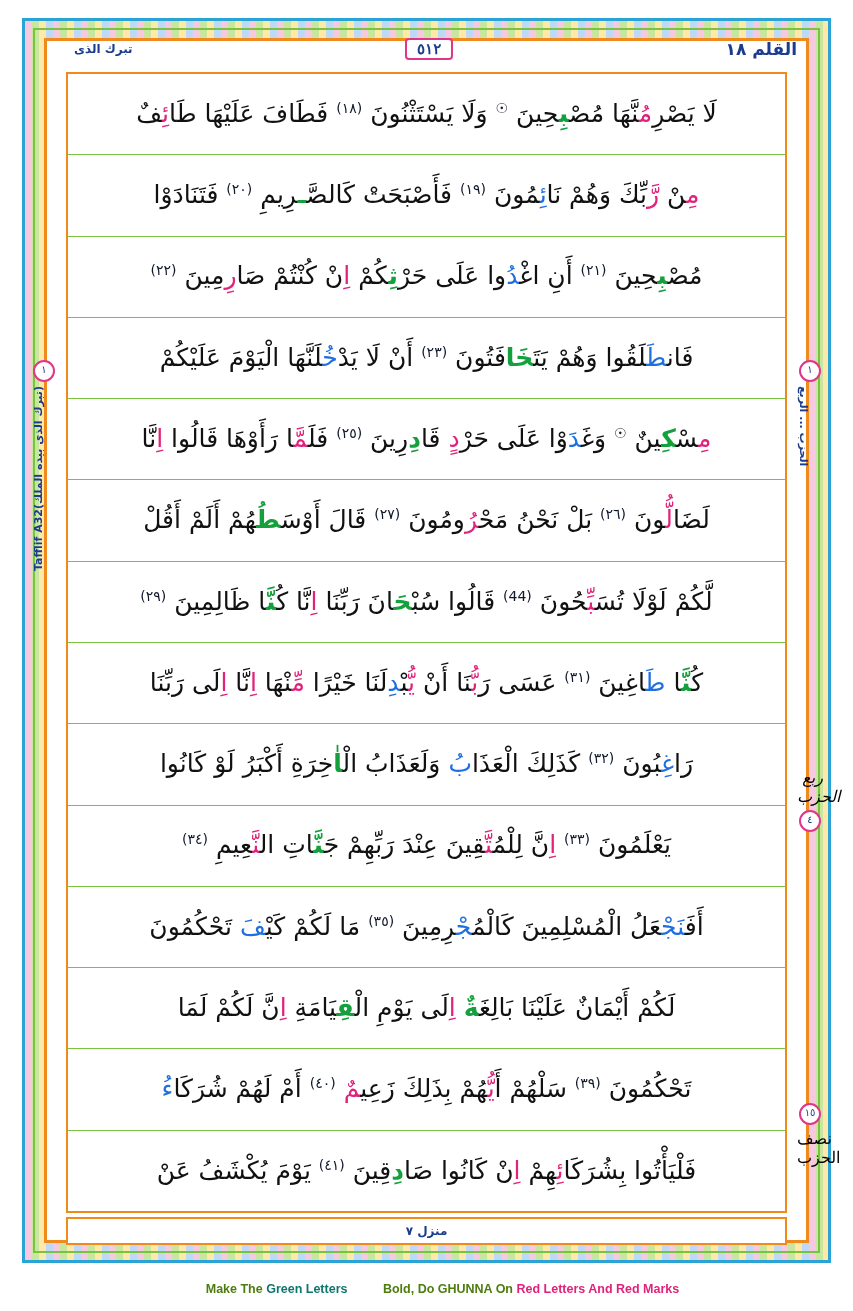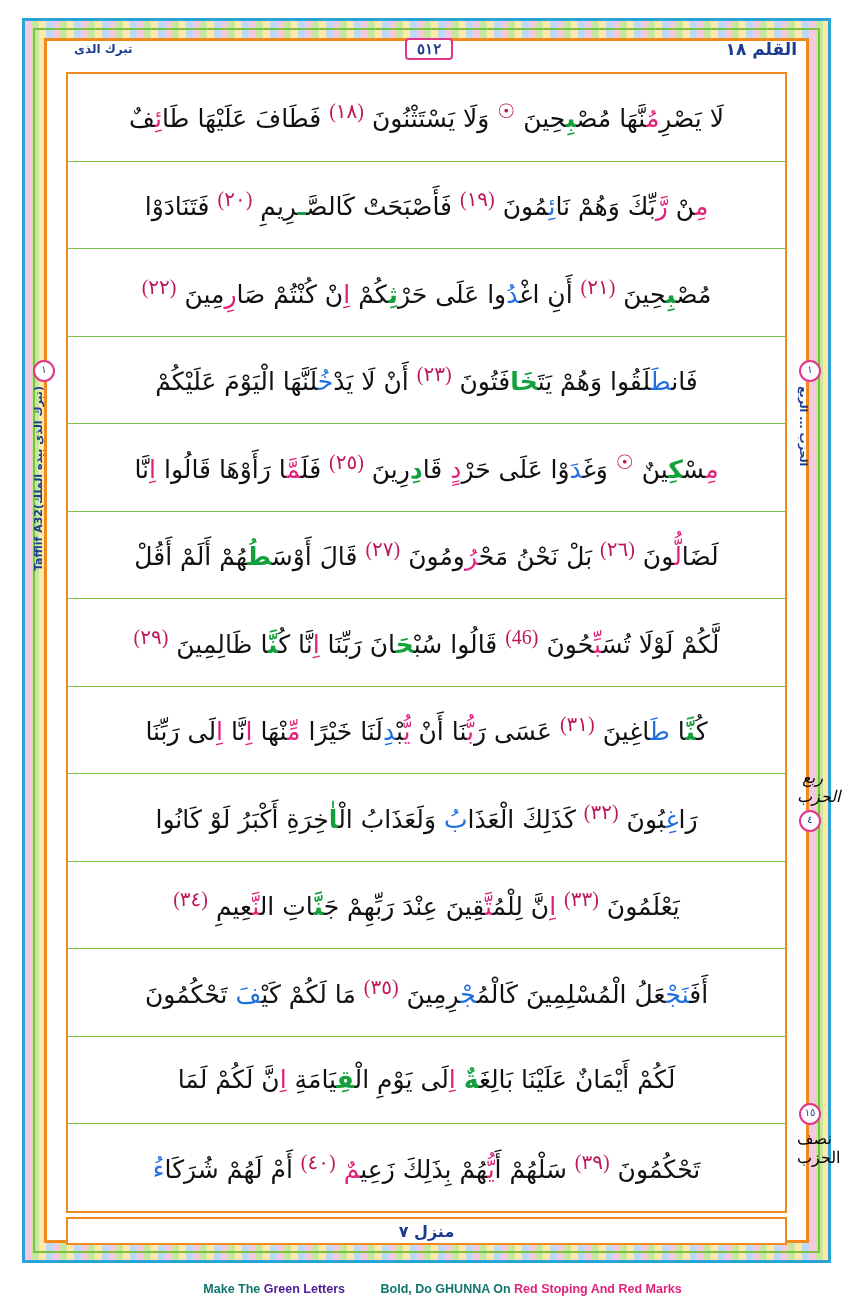--- a/index.html
+++ b/index.html
@@ -97,24 +97,23 @@
     font-size:25px;
     line-height:1.05;
     color:#111111;
     white-space:nowrap;
     letter-spacing:0px;
   }
   .g{color:#14a03c;font-weight:bold;}
   .r{color:#e0227a;}
   .b{color:#1f6fe0;}
   .mark{
-    color:#be185d;
-    font-size:20px;
+    color:#0f172a;
+    font-size:14px;
     vertical-align:super;
-    font-family:Liberation Serif, serif;
   }
 
   
   .side-left{
     position:absolute;left:32px;top:360px;width:24px;
     text-align:center;
   }
   .side-left .rot{
     font-family:"DejaVu Sans",sans-serif;
     font-size:11px;color:#1b3c8c;font-weight:bold;
@@ -149,39 +148,39 @@
 
   
   .footer-bar{
     position:absolute;left:66px;right:66px;bottom:66px;height:24px;
     border:2px solid #f08a1c;
     display:flex;align-items:center;justify-content:center;
     background:#fff;
   }
   .footer-bar span{
     font-family:"DejaVu Sans",sans-serif;
-    font-size:16px;color:#1b3c8c;font-weight:bold;
+    font-size:12px;color:#1b3c8c;font-weight:bold;
   }
   
   .instructions{
     position:absolute;left:0;right:0;bottom:12px;
     text-align:center;
   }
   .instructions .l1{
     font-size:12.5px;font-weight:bold;
     font-family:"Liberation Sans",sans-serif;
     margin-bottom:3px;
   }
   .instructions .l2{
     font-size:11px;font-weight:bold;color:#1f6fe0;
     font-family:"Liberation Sans",sans-serif;
   }
-  .ci-green{color:#4c1d95;}
+  .ci-green{color:#0f766e;}
   .ci-red{color:#e0227a;}
-  .ci-dark{color:#0f766e;padding-left:32px;}
+  .ci-dark{color:#4d7c0f;padding-left:32px;}
 </style>
 </head>
 <body>
 
 <div class="page">
 
   <div class="frame-outer"></div>
   <div class="frame-mid"></div>
   <div class="orn-top"></div>
   <div class="orn-bottom"></div>
@@ -230,45 +229,48 @@
       <div class="line">
         <span class="aya">فَان<span class="b">طَ</span>لَقُوا وَهُمْ يَتَ<span class="g">خَا</span>فَتُونَ <span class="mark">(٢٣)</span> أَنْ لَا يَدْ<span class="b">خُ</span>لَنَّهَا الْيَوْمَ عَلَيْكُمْ</span>
       </div>
       <div class="line">
         <span class="aya"><span class="r">مِ</span>سْ<span class="g">كِ</span>ينٌ <span class="mark">☉</span> وَغَ<span class="b">دَ</span>وْا عَلَى حَرْ<span class="r">دٍ</span> قَا<span class="g">دِ</span>رِينَ <span class="mark">(٢٥)</span> فَلَ<span class="r">مَّ</span>ا رَأَوْهَا قَالُوا <span class="r">اِ</span>نَّا</span>
       </div>
       <div class="line">
         <span class="aya">لَضَا<span class="r">لُّ</span>ونَ <span class="mark">(٢٦)</span> بَلْ نَحْنُ مَحْ<span class="r">رُ</span>ومُونَ <span class="mark">(٢٧)</span> قَالَ أَوْسَ<span class="g">طُ</span>هُمْ أَلَمْ أَقُلْ</span>
       </div>
       <div class="line">
-        <span class="aya">لَّكُمْ لَوْلَا تُسَ<span class="r">بِّ</span>حُونَ <span class="mark">(46)</span> قَالُوا سُبْ<span class="g">حَ</span>انَ رَبِّنَا <span class="r">اِ</span>نَّا كُ<span class="g">نَّ</span>ا ظَالِمِينَ <span class="mark">(٢٩)</span></span>
+        <span class="aya">لَّكُمْ لَوْلَا تُسَ<span class="r">بِّ</span>حُونَ <span class="mark">(44)</span> قَالُوا سُبْ<span class="g">حَ</span>انَ رَبِّنَا <span class="r">اِ</span>نَّا كُ<span class="g">نَّ</span>ا ظَالِمِينَ <span class="mark">(٢٩)</span></span>
       </div>
       <div class="line">
         <span class="aya">كُ<span class="g">نَّ</span>ا <span class="b">طَ</span>اغِينَ <span class="mark">(٣١)</span> عَسَى رَ<span class="r">بُّ</span>نَا أَنْ <span class="r">يُّ</span>بْ<span class="b">دِ</span>لَنَا خَيْرًا <span class="r">مِّ</span>نْهَا <span class="r">اِ</span>نَّا <span class="r">اِ</span>لَى رَبِّنَا</span>
       </div>
       <div class="line">
         <span class="aya">رَا<span class="b">غِ</span>بُونَ <span class="mark">(٣٢)</span> كَذَلِكَ الْعَذَا<span class="b">بُ</span> وَلَعَذَابُ الْ<span class="g">اٰ</span>خِرَةِ أَكْبَرُ لَوْ كَانُوا</span>
       </div>
       <div class="line">
         <span class="aya">يَعْلَمُونَ <span class="mark">(٣٣)</span> <span class="r">اِ</span>نَّ لِلْمُ<span class="r">تَّ</span>قِينَ عِنْدَ رَبِّهِمْ جَ<span class="g">نَّ</span>اتِ ال<span class="r">نَّ</span>عِيمِ <span class="mark">(٣٤)</span></span>
       </div>
       <div class="line">
         <span class="aya">أَفَ<span class="b">نَجْ</span>عَلُ الْمُسْلِمِينَ كَالْمُ<span class="b">جْ</span>رِمِينَ <span class="mark">(٣٥)</span> مَا لَكُمْ كَيْ<span class="b">فَ</span> تَحْكُمُونَ</span>
       </div>
       <div class="line">
         <span class="aya">لَكُمْ أَيْمَانٌ عَلَيْنَا بَالِغَ<span class="g">ةٌ</span> <span class="r">اِ</span>لَى يَوْمِ الْ<span class="g">قِ</span>يَامَةِ <span class="r">اِ</span>نَّ لَكُمْ لَمَا</span>
       </div>
       <div class="line">
         <span class="aya">تَحْكُمُونَ <span class="mark">(٣٩)</span> سَلْهُمْ أَ<span class="r">يُّ</span>هُمْ بِذَلِكَ زَعِي<span class="r">مٌ</span> <span class="mark">(٤٠)</span> أَمْ لَهُمْ شُرَكَا<span class="b">ءُ</span></span>
+      </div>
+      <div class="line">
+        <span class="aya">فَلْيَأْتُوا بِشُرَكَا<span class="r">ئِ</span>هِمْ <span class="r">اِ</span>نْ كَانُوا صَا<span class="g">دِ</span>قِينَ <span class="mark">(٤١)</span> يَوْمَ يُكْشَفُ عَنْ</span>
       </div>
     </div>
 
   <div class="footer-bar">
     <span>منزل ٧</span>
   </div>
 
   <div class="instructions">
     <div class="l1">
-      <span class="ci-dark">Make The </span><span class="ci-green">Green Letters</span><span class="ci-dark"> Bold, Do GHUNNA On </span><span class="ci-red">Red Stoping And Red Marks</span>
+      <span class="ci-dark">Make The </span><span class="ci-green">Green Letters</span><span class="ci-dark"> Bold, Do GHUNNA On </span><span class="ci-red">Red Letters And Red Marks</span>
     </div>
   </div>
 
 </div>
 
 </body></html>

